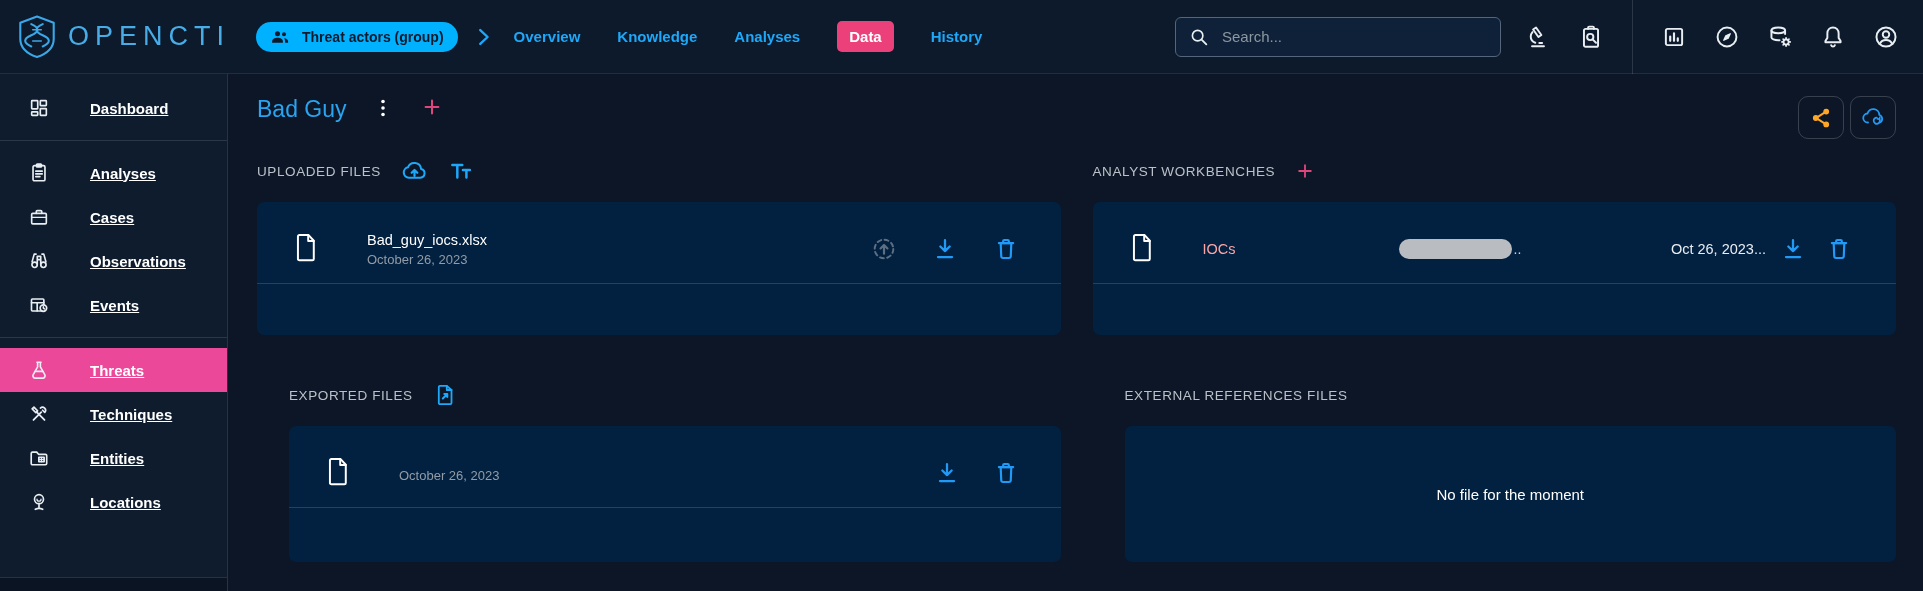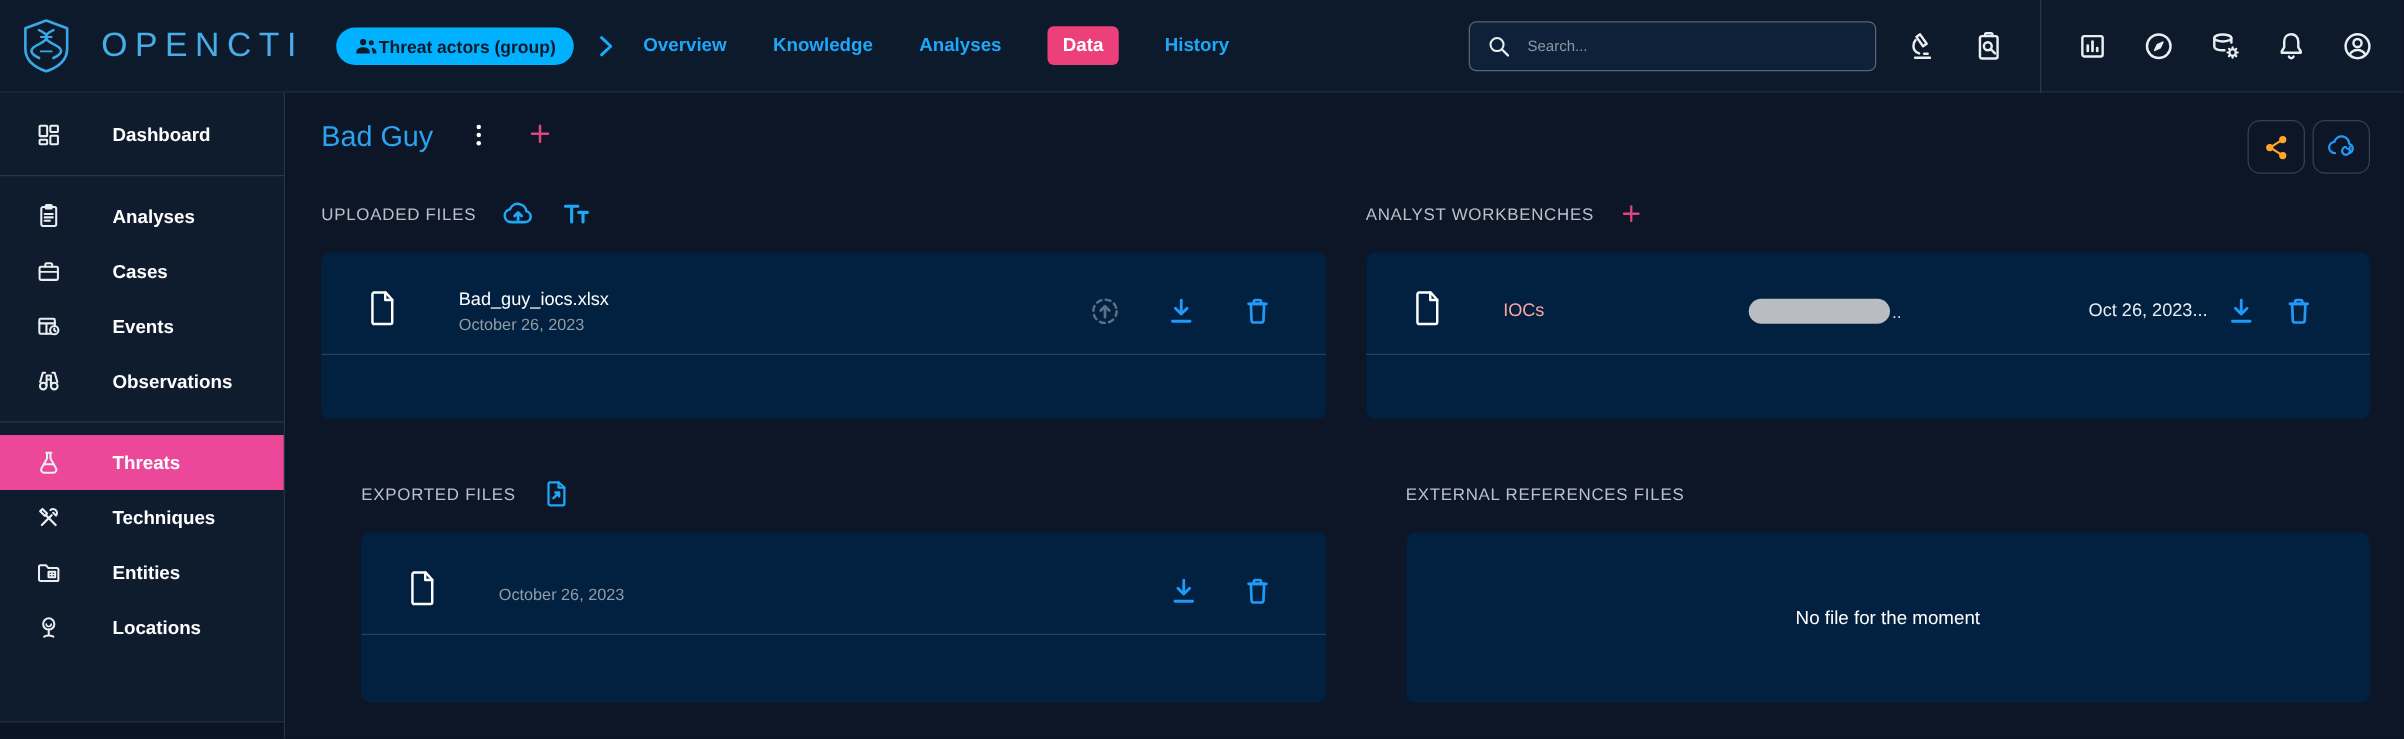--- a/index.html
+++ b/index.html
@@ -12,50 +12,51 @@
   button { background:transparent; border:none; padding:0; color:inherit; cursor:pointer; font-family:inherit; }
   .ic { display:inline-flex; }
   .ic svg { width:100%; height:100%; display:block; }
 
   
   .topbar {
     position:absolute; top:0; left:0; right:0; height:74px;
     background:#0c1a2b; border-bottom:1px solid rgba(255,255,255,0.09);
     display:flex; align-items:center; padding:0 24px 0 16px; z-index:10;
   }
-  .logo { display:flex; align-items:center; gap:23px; cursor:pointer; }
+  .logo { display:flex; align-items:center; gap:10px; cursor:pointer; }
   .logo .ic { width:42px; height:46px; color:#3ba7e8; }
   .logo-text { font-size:27px; letter-spacing:6px; color:#48ace6; font-weight:400; }
   .chip {
     margin-left:26px; height:30px; border-radius:15px; background:#00b1ff;
-    color:#0c1a2b; display:flex; align-items:center; gap:0; padding:0 14px;
+    color:#0c1a2b; display:flex; align-items:center; gap:12px; padding:0 14px;
     font-size:14px; font-weight:700;
   }
   .chip .ic { width:20px; height:20px; color:#0c1a2b; }
   .chev { width:22px; height:22px; color:#1ea8f9; margin:0 12px 0 14px; }
   .nav { display:flex; align-items:center; gap:37px; margin-left:8px; }
   .nav a { color:#1ea8f9; font-size:15px; font-weight:600; text-decoration:none; cursor:pointer; }
   .nav a.active { background:#ec407a; color:#fff; padding:7px 12px; border-radius:5px; }
   .search {
     margin-left:auto; width:326px; height:40px; border:1px solid #55657a;
     border-radius:6px; background:#0e2138; display:flex; align-items:center;
     gap:10px; padding:0 12px;
   }
   .search .ic { width:22px; height:22px; color:#e9eef3; }
-  .search input { flex:1; background:transparent; border:none; outline:none; color:#fff; font-size:12px; min-width:0; }
+  .search input { flex:1; background:transparent; border:none; outline:none; color:#fff; font-size:15px; min-width:0; }
   .search input::placeholder { color:#8d97a1; }
   .tb-icons { display:flex; align-items:center; gap:27px; margin-left:24px; height:74px; }
   .tb-icons .tbtn { width:26px; height:26px; color:#e9eef3; }
   .tb-divider { width:1px; height:74px; background:rgba(255,255,255,0.13); margin:0 1px; }
 
   
   .sidebar {
     position:absolute; top:74px; left:0; bottom:0; width:228px;
     background:#0e1c2e; border-right:1px solid rgba(255,255,255,0.10);
     padding-top:12px;
+    text-decoration:underline;
   }
   .sb-item { height:44px; display:flex; align-items:center; padding-left:28px; gap:40px; cursor:pointer; }
   .sb-item.selected { background:#ec4899; }
   .sb-item .ic { width:22px; height:22px; color:#e9eef3; }
   .sb-item .lbl { font-size:15px; font-weight:600; color:#fff; }
   .sb-div { height:1px; background:rgba(255,255,255,0.12); margin:10px 0; }
   .sidebar::after {
     content:""; position:absolute; bottom:0; left:0; right:0; height:13px;
     background:#0a1422; border-top:1px solid rgba(255,255,255,0.12);
   }
@@ -261,39 +262,39 @@
           <path d="M9 8V6.2A1.2 1.2 0 0110.2 5h3.6A1.2 1.2 0 0115 6.2V8"></path>
           <rect x="4" y="8" width="16" height="11.5" rx="1.2"></rect>
           <path d="M4 12.5h16" stroke-width="1.4"></path>
         </svg>
       </span>
       <span class="lbl">Cases</span>
     </div>
     <div class="sb-item">
       <span class="ic">
         <svg viewBox="0 0 24 24" fill="none" stroke="currentColor" stroke-width="1.8" stroke-linecap="round" stroke-linejoin="round">
-          <rect x="3.8" y="5.5" width="13.5" height="13" rx="1"></rect>
-          <path d="M3.8 9.5h13.5M10 9.5V18.5"></path>
-          <circle cx="16.8" cy="15.4" r="3.6" fill="#0e1c2e"></circle>
-          <path d="M16.8 13.9v1.5l1.1.8"></path>
-        </svg>
-      </span>
-      <span class="lbl">Events</span>
-    </div>
-    <div class="sb-item">
-      <span class="ic">
-        <svg viewBox="0 0 24 24" fill="none" stroke="currentColor" stroke-width="1.8" stroke-linecap="round" stroke-linejoin="round">
           <path d="M8.8 4.5h-2l-2.3 8.2"></path>
           <path d="M15.2 4.5h2l2.3 8.2"></path>
           <circle cx="7.2" cy="16.2" r="2.9"></circle>
           <circle cx="16.8" cy="16.2" r="2.9"></circle>
           <path d="M10.1 15.5V7h3.8v8.5M10.1 10.5h3.8"></path>
         </svg>
       </span>
       <span class="lbl">Observations</span>
+    </div>
+    <div class="sb-item">
+      <span class="ic">
+        <svg viewBox="0 0 24 24" fill="none" stroke="currentColor" stroke-width="1.8" stroke-linecap="round" stroke-linejoin="round">
+          <rect x="3.8" y="5.5" width="13.5" height="13" rx="1"></rect>
+          <path d="M3.8 9.5h13.5M10 9.5V18.5"></path>
+          <circle cx="16.8" cy="15.4" r="3.6" fill="#0e1c2e"></circle>
+          <path d="M16.8 13.9v1.5l1.1.8"></path>
+        </svg>
+      </span>
+      <span class="lbl">Events</span>
     </div>
     <div class="sb-div"></div>
     <div class="sb-item selected">
       <span class="ic">
         <svg viewBox="0 0 24 24" fill="none" stroke="currentColor" stroke-width="1.8" stroke-linecap="round" stroke-linejoin="round">
           <path d="M9.8 3.5h4.4M10.5 3.5v5.1l-4.8 8.4a2.6 2.6 0 002.3 3.9h8a2.6 2.6 0 002.3-3.9l-4.8-8.4V3.5"></path>
           <path d="M8 13.5h8"></path>
         </svg>
       </span>
       <span class="lbl">Threats</span>

